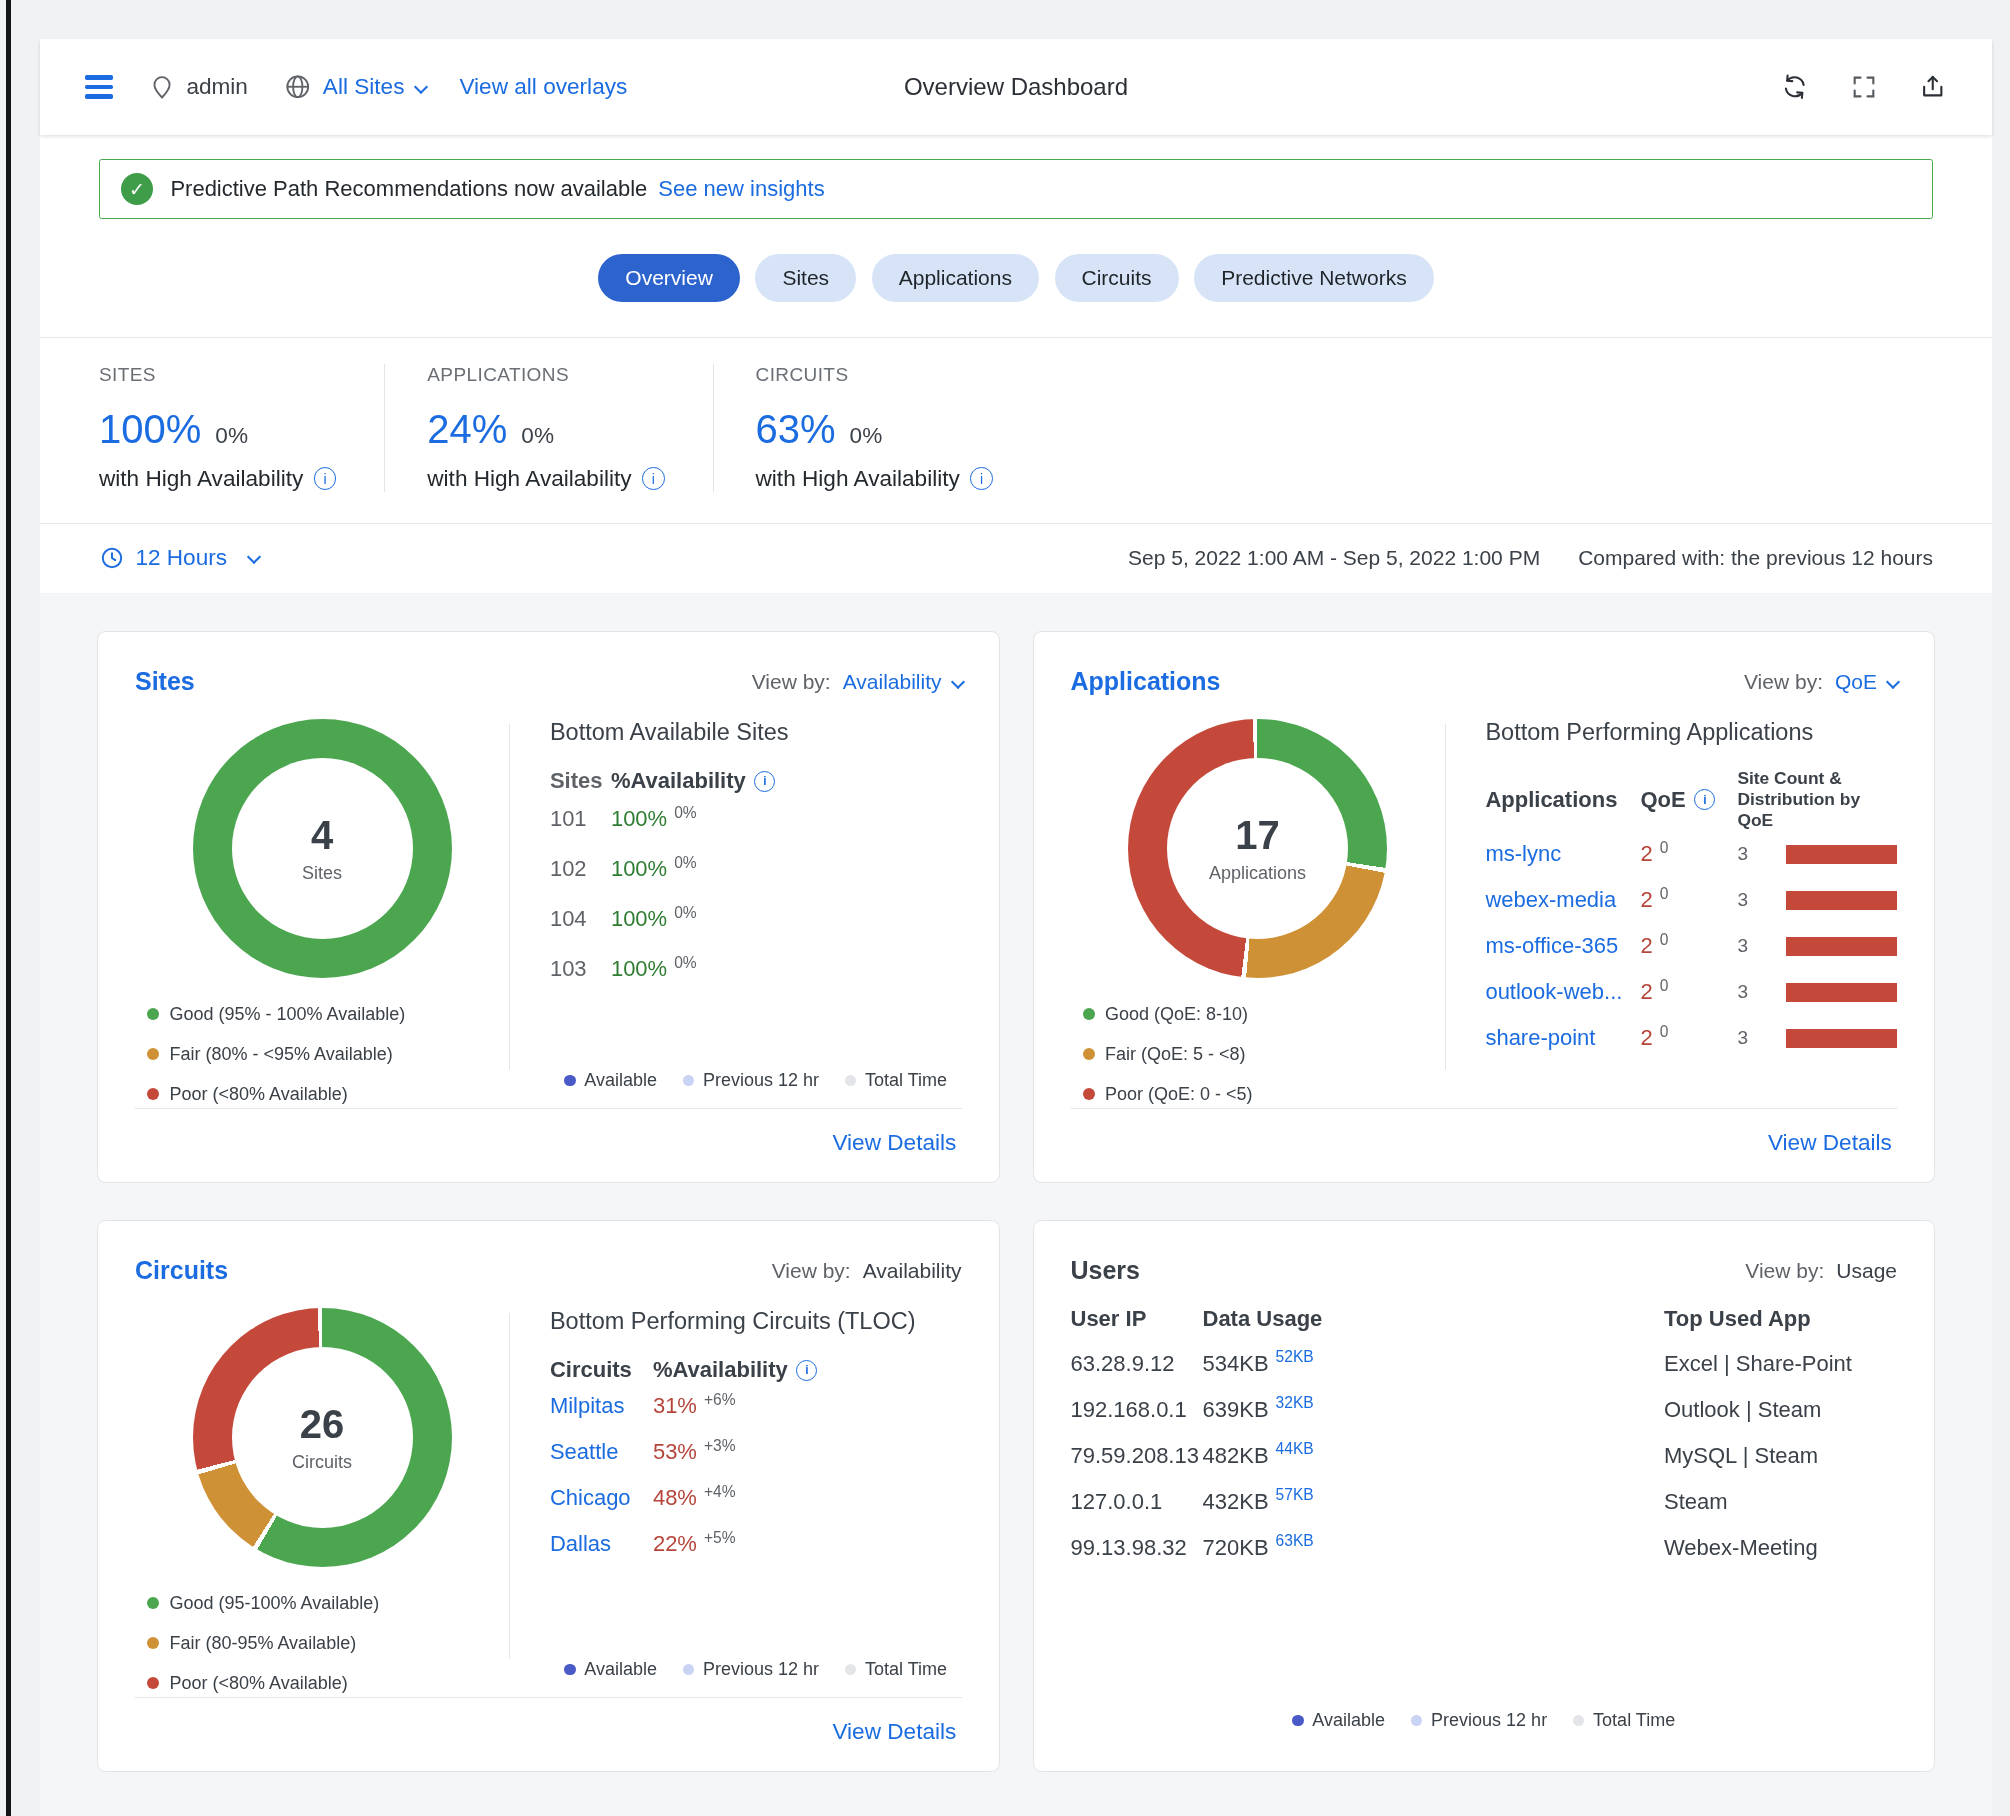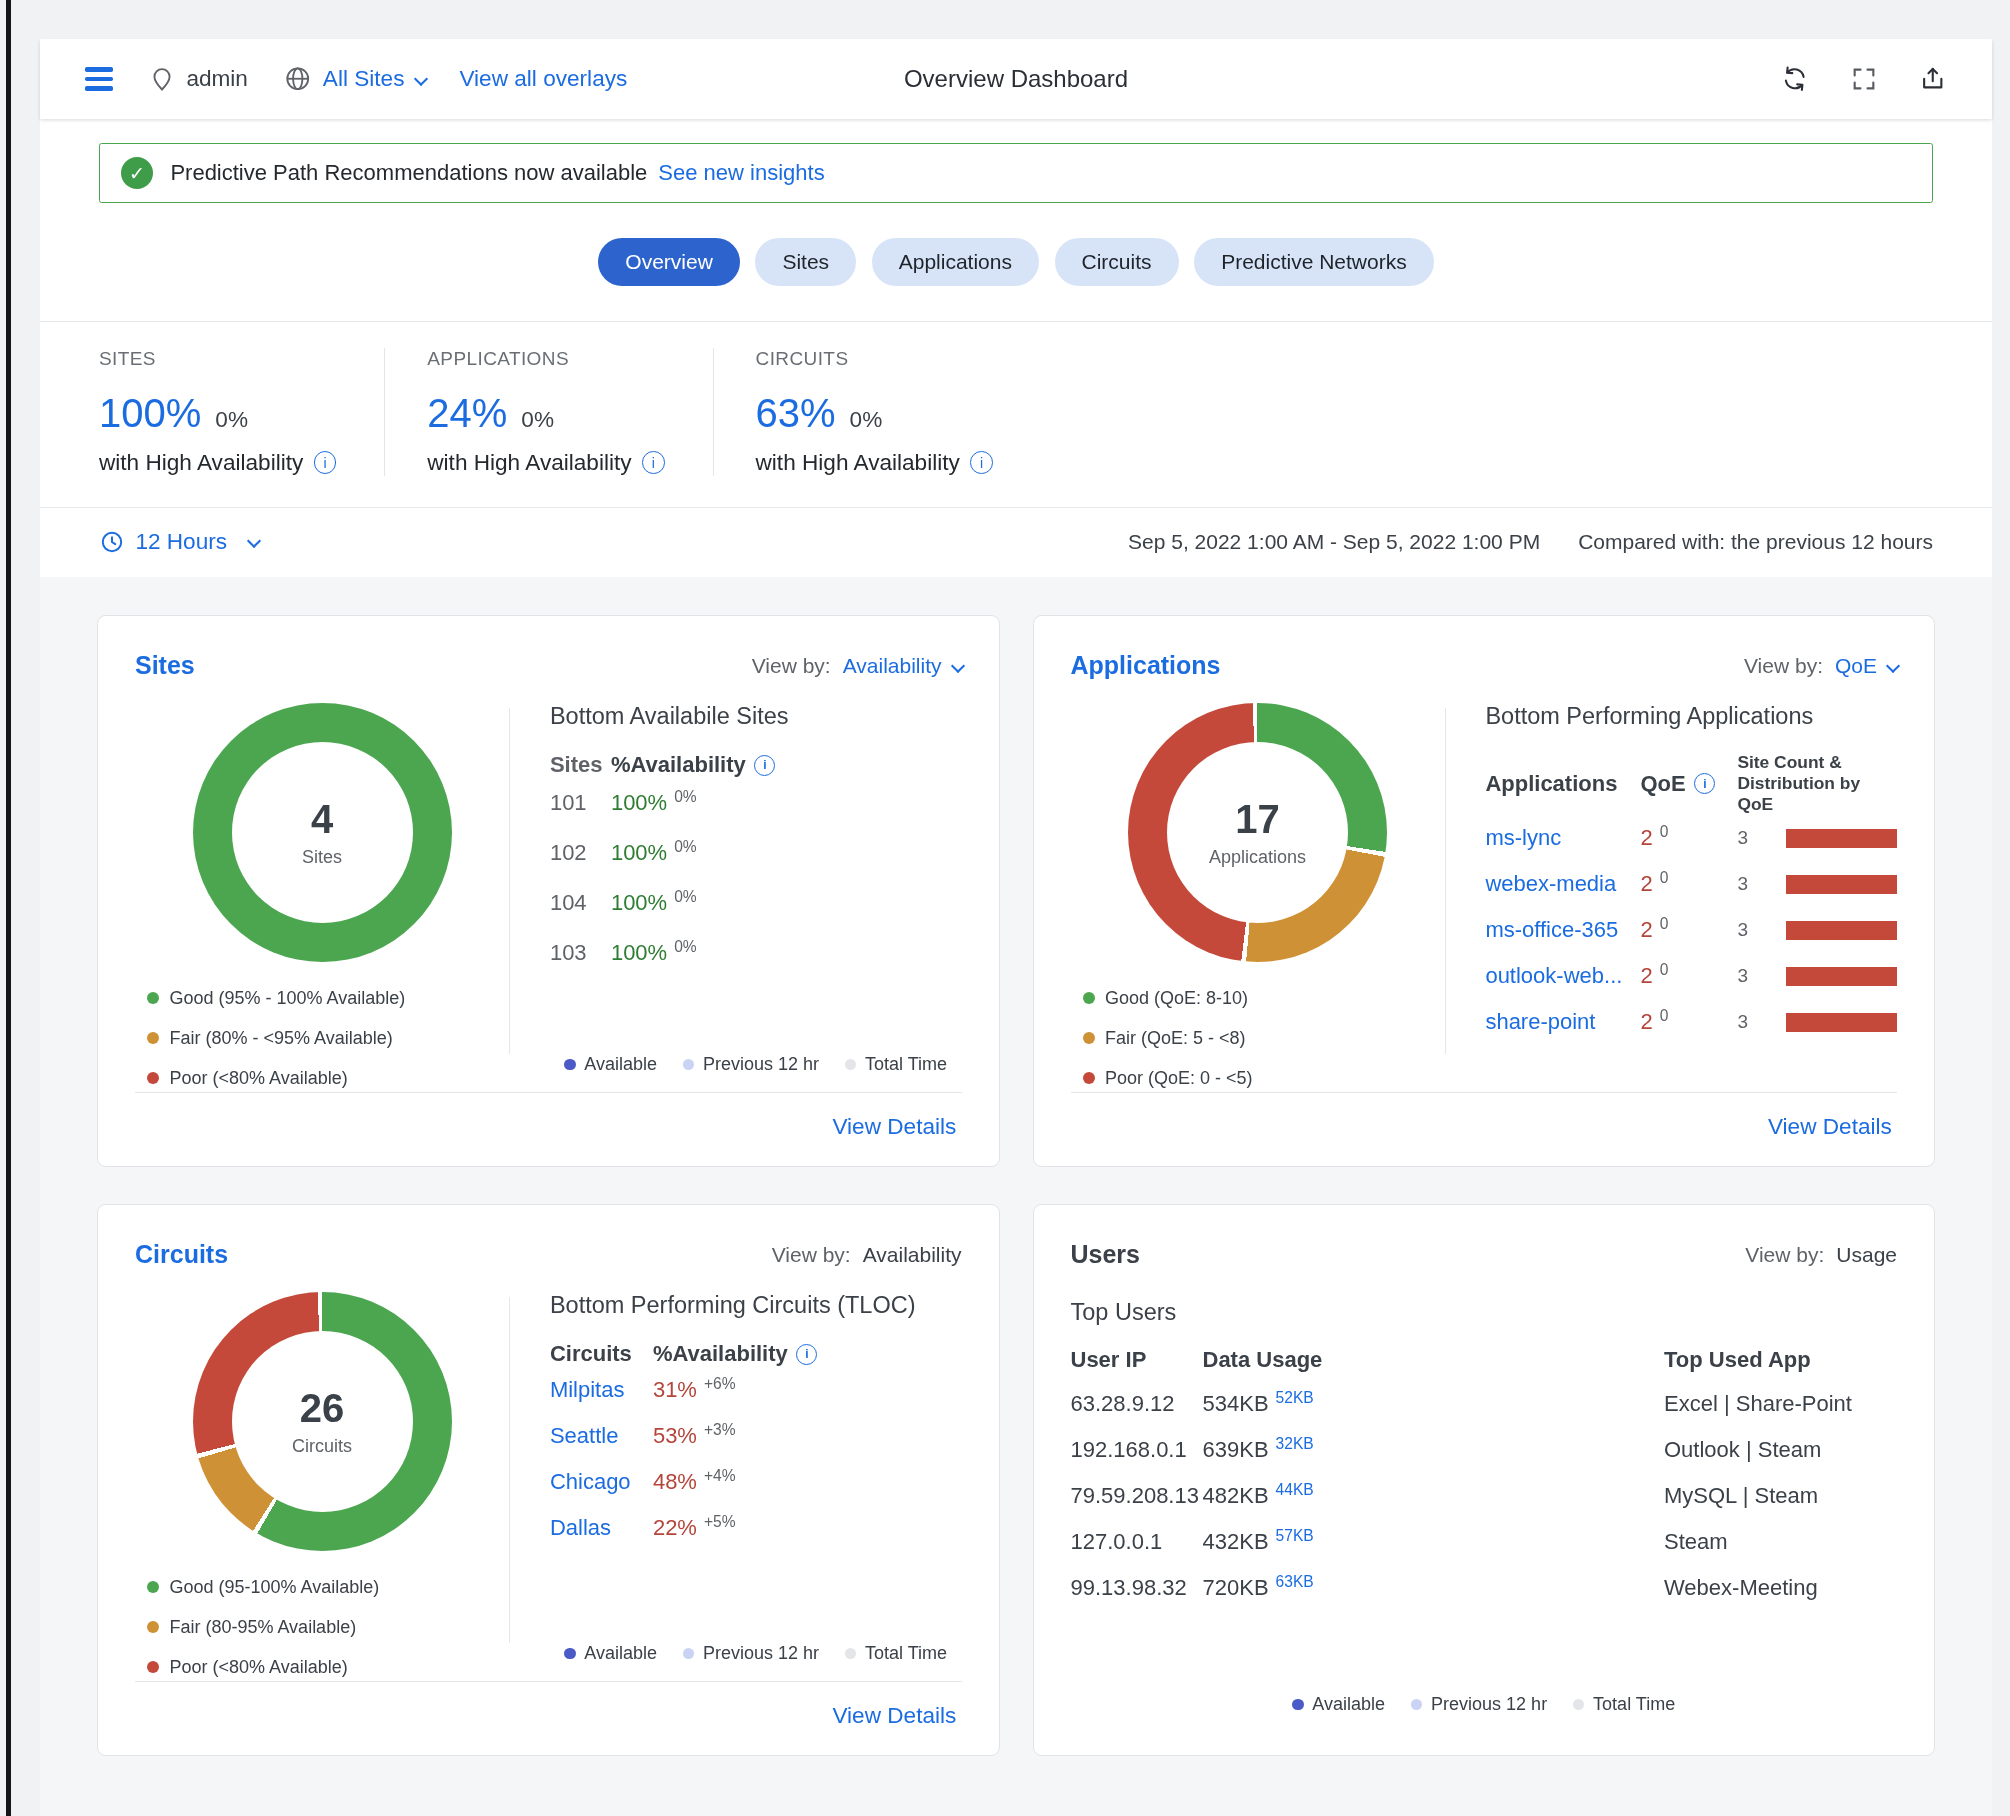--- a/index.html
+++ b/index.html
@@ -3,21 +3,21 @@
 <meta charset="utf-8">
 <style>
   * { margin:0; padding:0; box-sizing:border-box; }
   html,body { background:#eceef0; }
   body { font-family:"Liberation Sans", sans-serif; color:#3b4148; }
   .screen { position:relative; width:2011px; height:1816px; background:#f1f2f4; overflow:hidden; }
   .edge-strip { position:absolute; left:6px; top:0; width:5.2px; height:100%; background:#161616; }
   .app { position:absolute; left:40px; top:39px; right:19px; bottom:0; background:#fff; display:flex; flex-direction:column; }
 
   
-  .hdr { height:80px; display:flex; align-items:center; padding:0 45px; position:relative; background:#fff; box-shadow:0 1.7px 3.5px rgba(0,0,0,.14); z-index:5; }
+  .hdr { height:96px; display:flex; align-items:center; padding:0 45px; position:relative; background:#fff; box-shadow:0 1.7px 3.5px rgba(0,0,0,.14); z-index:5; }
   .burger { display:flex; flex-direction:column; gap:5.2px; cursor:pointer; }
   .burger span { display:block; width:28px; height:4.3px; border-radius:1.7px; background:var(--accent,#1b6ce0); }
   .hicon { display:inline-flex; align-items:center; }
   .hdr .user { font-size:22.6px; color:#3b4148; margin-left:10.4px; }
   .hdr .blue-link { color:var(--accent,#1b6ce0); font-size:22.6px; cursor:pointer; }
   .ml40 { margin-left:35px; } .ml12 { margin-left:10.4px; }
   .chev { display:inline-block; width:9.6px; height:9.6px; border-right:2.2px solid currentColor; border-bottom:2.2px solid currentColor; transform:rotate(45deg) translateY(-1.7px); margin-left:10.4px; vertical-align:middle; }
   .hdr-title { position:absolute; left:0; right:0; text-align:center; font-size:24px; color:#2b2f36; pointer-events:none; }
   .hdr-right { margin-left:auto; display:flex; align-items:center; gap:40px; z-index:2; }
   .hdr-right .hicon { cursor:pointer; }
@@ -496,21 +496,20 @@
 
       <div class="card">
         <div class="card-head">
           <span class="card-title dark">Users</span>
           <span class="view-by">
               <span>View by:</span>
             <span class="vb-val dark">Usage</span>
           </span>
         </div>
         <div class="users-body">
-          <div class="panel-title" style="margin-top:29.5px;">Top Users</div>
           <div class="u-head">
             <span class="u-ip">User IP</span>
             <span class="u-usage">Data Usage</span>
             <span class="u-bar"></span>
             <span class="u-app">Top Used App</span>
           </div>
           <div class="gap8"></div>
           <div class="urow">
             <span class="u-ip">63.28.9.12</span>
             <span class="u-usage"><span>534KB</span><span class="sup blue">52KB</span></span>

